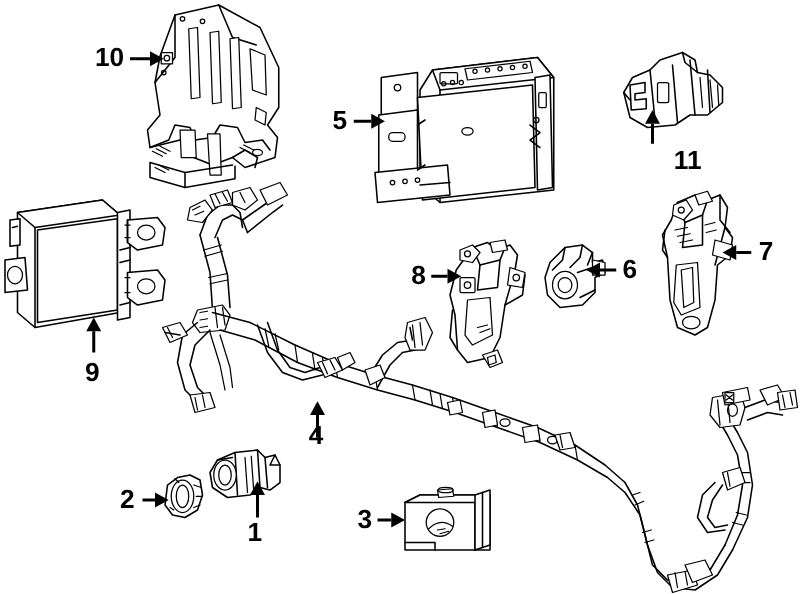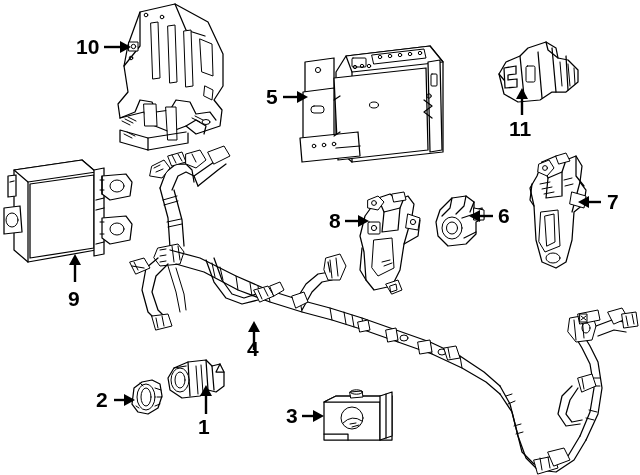--- a/index.html
+++ b/index.html
@@ -427,21 +427,21 @@
       <line class="leader" x1="206" y1="414" x2="206" y2="396"></line>
       <polygon class="arrowhead" points="200,396 206,385 212,396"></polygon>
 
       <line class="leader" x1="302" y1="416" x2="313" y2="416"></line>
       <polygon class="arrowhead" points="313,410 324,416 313,422"></polygon>
     </g>
   </svg>
 
   <div class="calloutlabel" style="left:76px; top:36px;">10</div>
   <div class="calloutlabel" style="left:266px; top:86px;">5</div>
-  <div class="calloutlabel" style="left:509px; top:118px;">11</div>
+  <div class="calloutlabel" style="left:539px; top:118px;">11</div>
   <div class="calloutlabel" style="left:68px; top:288px;">9</div>
   <div class="calloutlabel" style="left:329px; top:210px;">8</div>
   <div class="calloutlabel" style="left:498px; top:205px;">6</div>
   <div class="calloutlabel" style="left:607px; top:191px;">7</div>
   <div class="calloutlabel" style="left:247px; top:338px;">4</div>
   <div class="calloutlabel" style="left:96px; top:389px;">2</div>
   <div class="calloutlabel" style="left:198px; top:416px;">1</div>
   <div class="calloutlabel" style="left:286px; top:405px;">3</div>
 
 </div>

